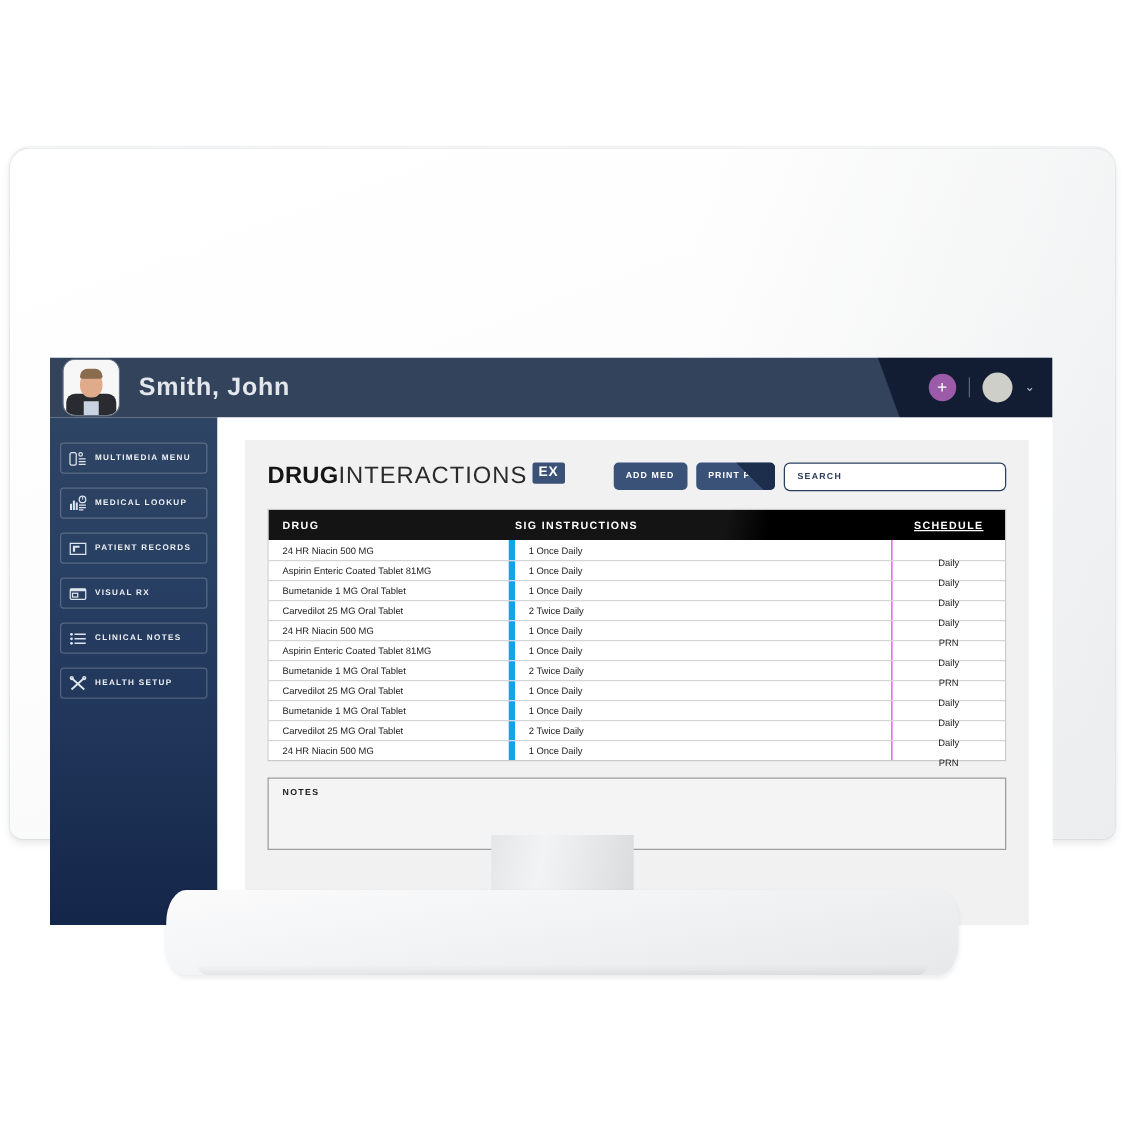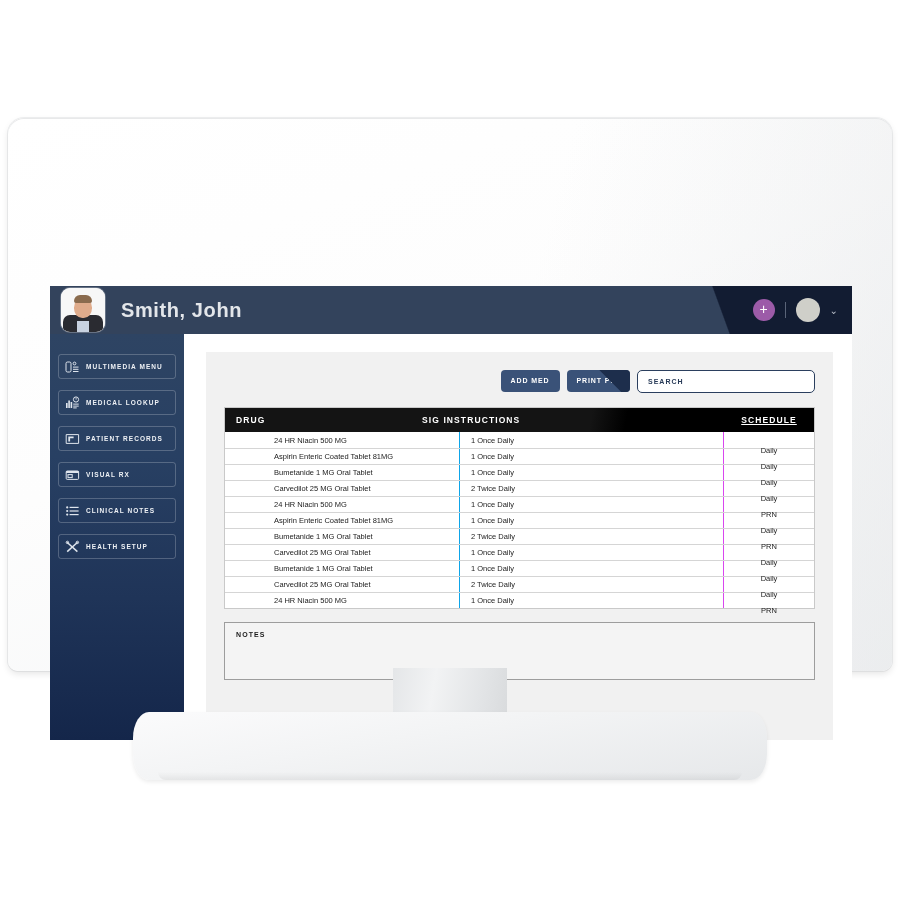--- a/index.html
+++ b/index.html
@@ -46,21 +46,21 @@
     box-shadow: 0 2px 4px rgba(0,0,0,.08);
   }
   .stand-base::after{
     content:""; position:absolute; left:4%; right:4%; bottom:0; height:8px;
     background: linear-gradient(180deg, rgba(0,0,0,0), rgba(0,0,0,.06));
     border-radius: 0 0 14px 14px;
   }
 
   
   .screen{
-    position:absolute; left:42px; top:168px; width:802px; height:454px;
+    position:absolute; left:32px; top:168px; width:802px; height:454px;
     background:#ffffff; overflow:hidden;
   }
 
   
   .topbar{
     position:absolute; left:0; top:0; width:100%; height:48px;
     background:#33435c; display:flex; align-items:center; overflow:hidden;
   }
   .topbar-glare{
     position:absolute; right:0; top:0; width:250px; height:48px;
@@ -173,21 +173,21 @@
   .c2{ flex:1; padding-left:11px; }
   .c3{ width:90px; padding-left:11px; flex:none; }
   .thead .c2{ padding-left:0; }
   .thead .c3{ text-align:center; padding-left:0;text-decoration:underline; }
   .trow{
     display:flex; height:16px; align-items:center;
     border-top:1px solid #d5d5d5; background:#fff;
   }
   .trow:first-child{ border-top:none; }
   .trow .td{ font-size:7.5px; color:#1b1b1b; }
-  .trow .c1{ border-right:1px solid #0ea5e9; height:100%; display:flex; align-items:center;margin-left:38px; }
+  .trow .c1{ border-right:5px solid #0ea5e9; height:100%; display:flex; align-items:center; }
   .trow .c2{ border-right:1px solid #d946ef; height:100%; display:flex; align-items:center; padding-left:11px; }
   .trow .c3{ height:100%; display:flex; align-items:center; justify-content:center; padding-left:0;margin-top:20px; }
 
   
   .notes{
     margin-top:13px; height:58px; background:#f4f4f4;
     border:1px solid #9d9d9d; padding:8px 0 0 11px;
   }
   .notes-label{ font-size:7px; font-weight:700; letter-spacing:1.1px; color:#1b1b1b; }
 </style>
@@ -298,20 +298,21 @@
             </svg>
           </span>
           <span class="nav-label">HEALTH SETUP</span>
         </div>
       </div>
 
       <div class="content">
         <div class="panel">
 
           <div class="panel-head">
+            <div class="title"><span class="b">DRUG</span><span class="n">INTERACTIONS</span><span class="ex-badge">EX</span></div>
 
             <div class="head-actions">
               <button class="btn">ADD MED</button>
               <button class="btn shine">PRINT PMI</button>
               <div class="search-box">
                 <span>SEARCH</span>
               </div>
             </div>
           </div>
 

